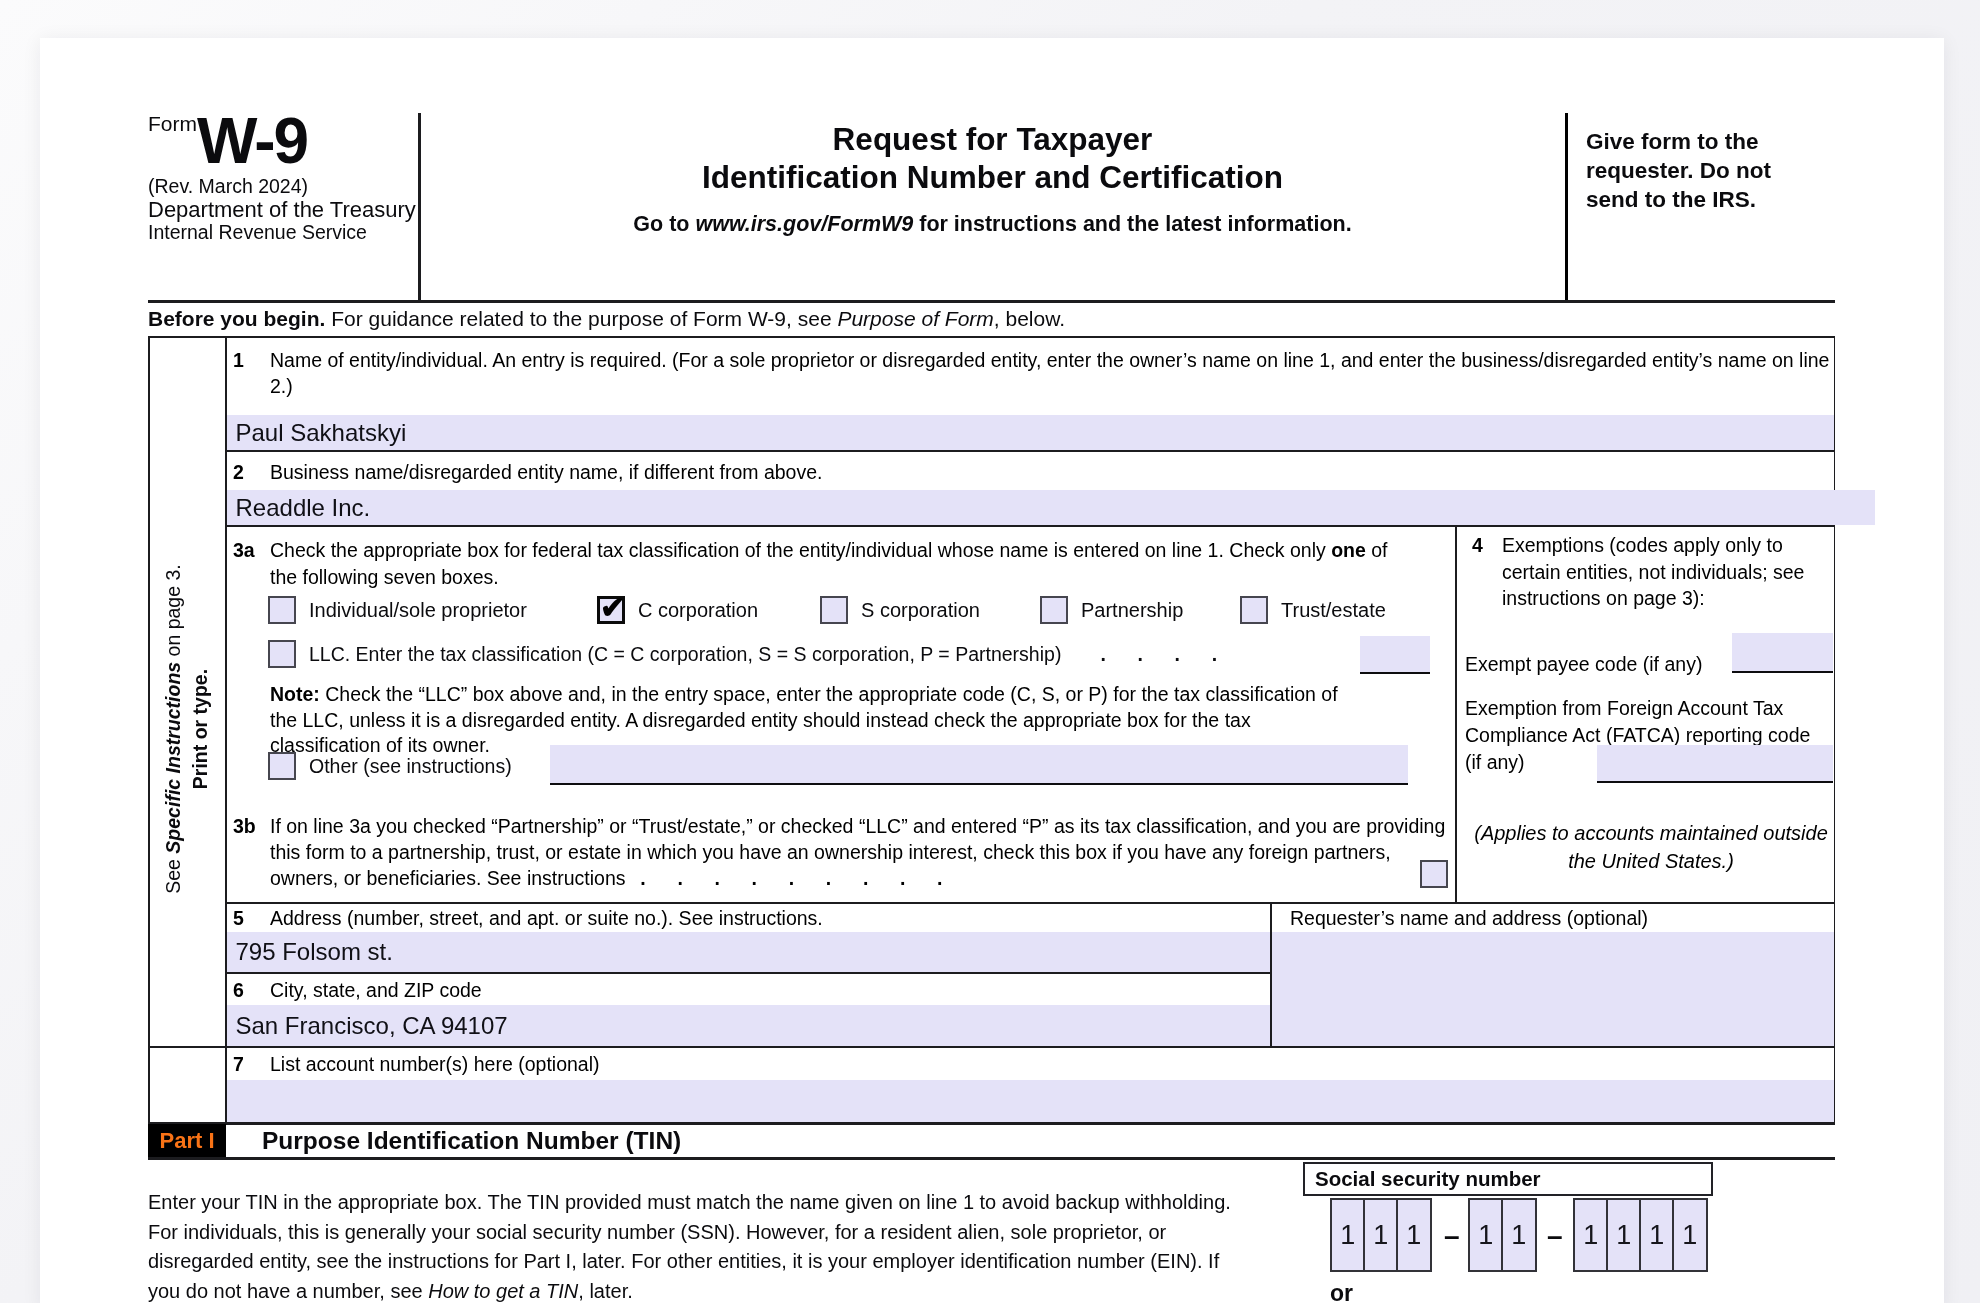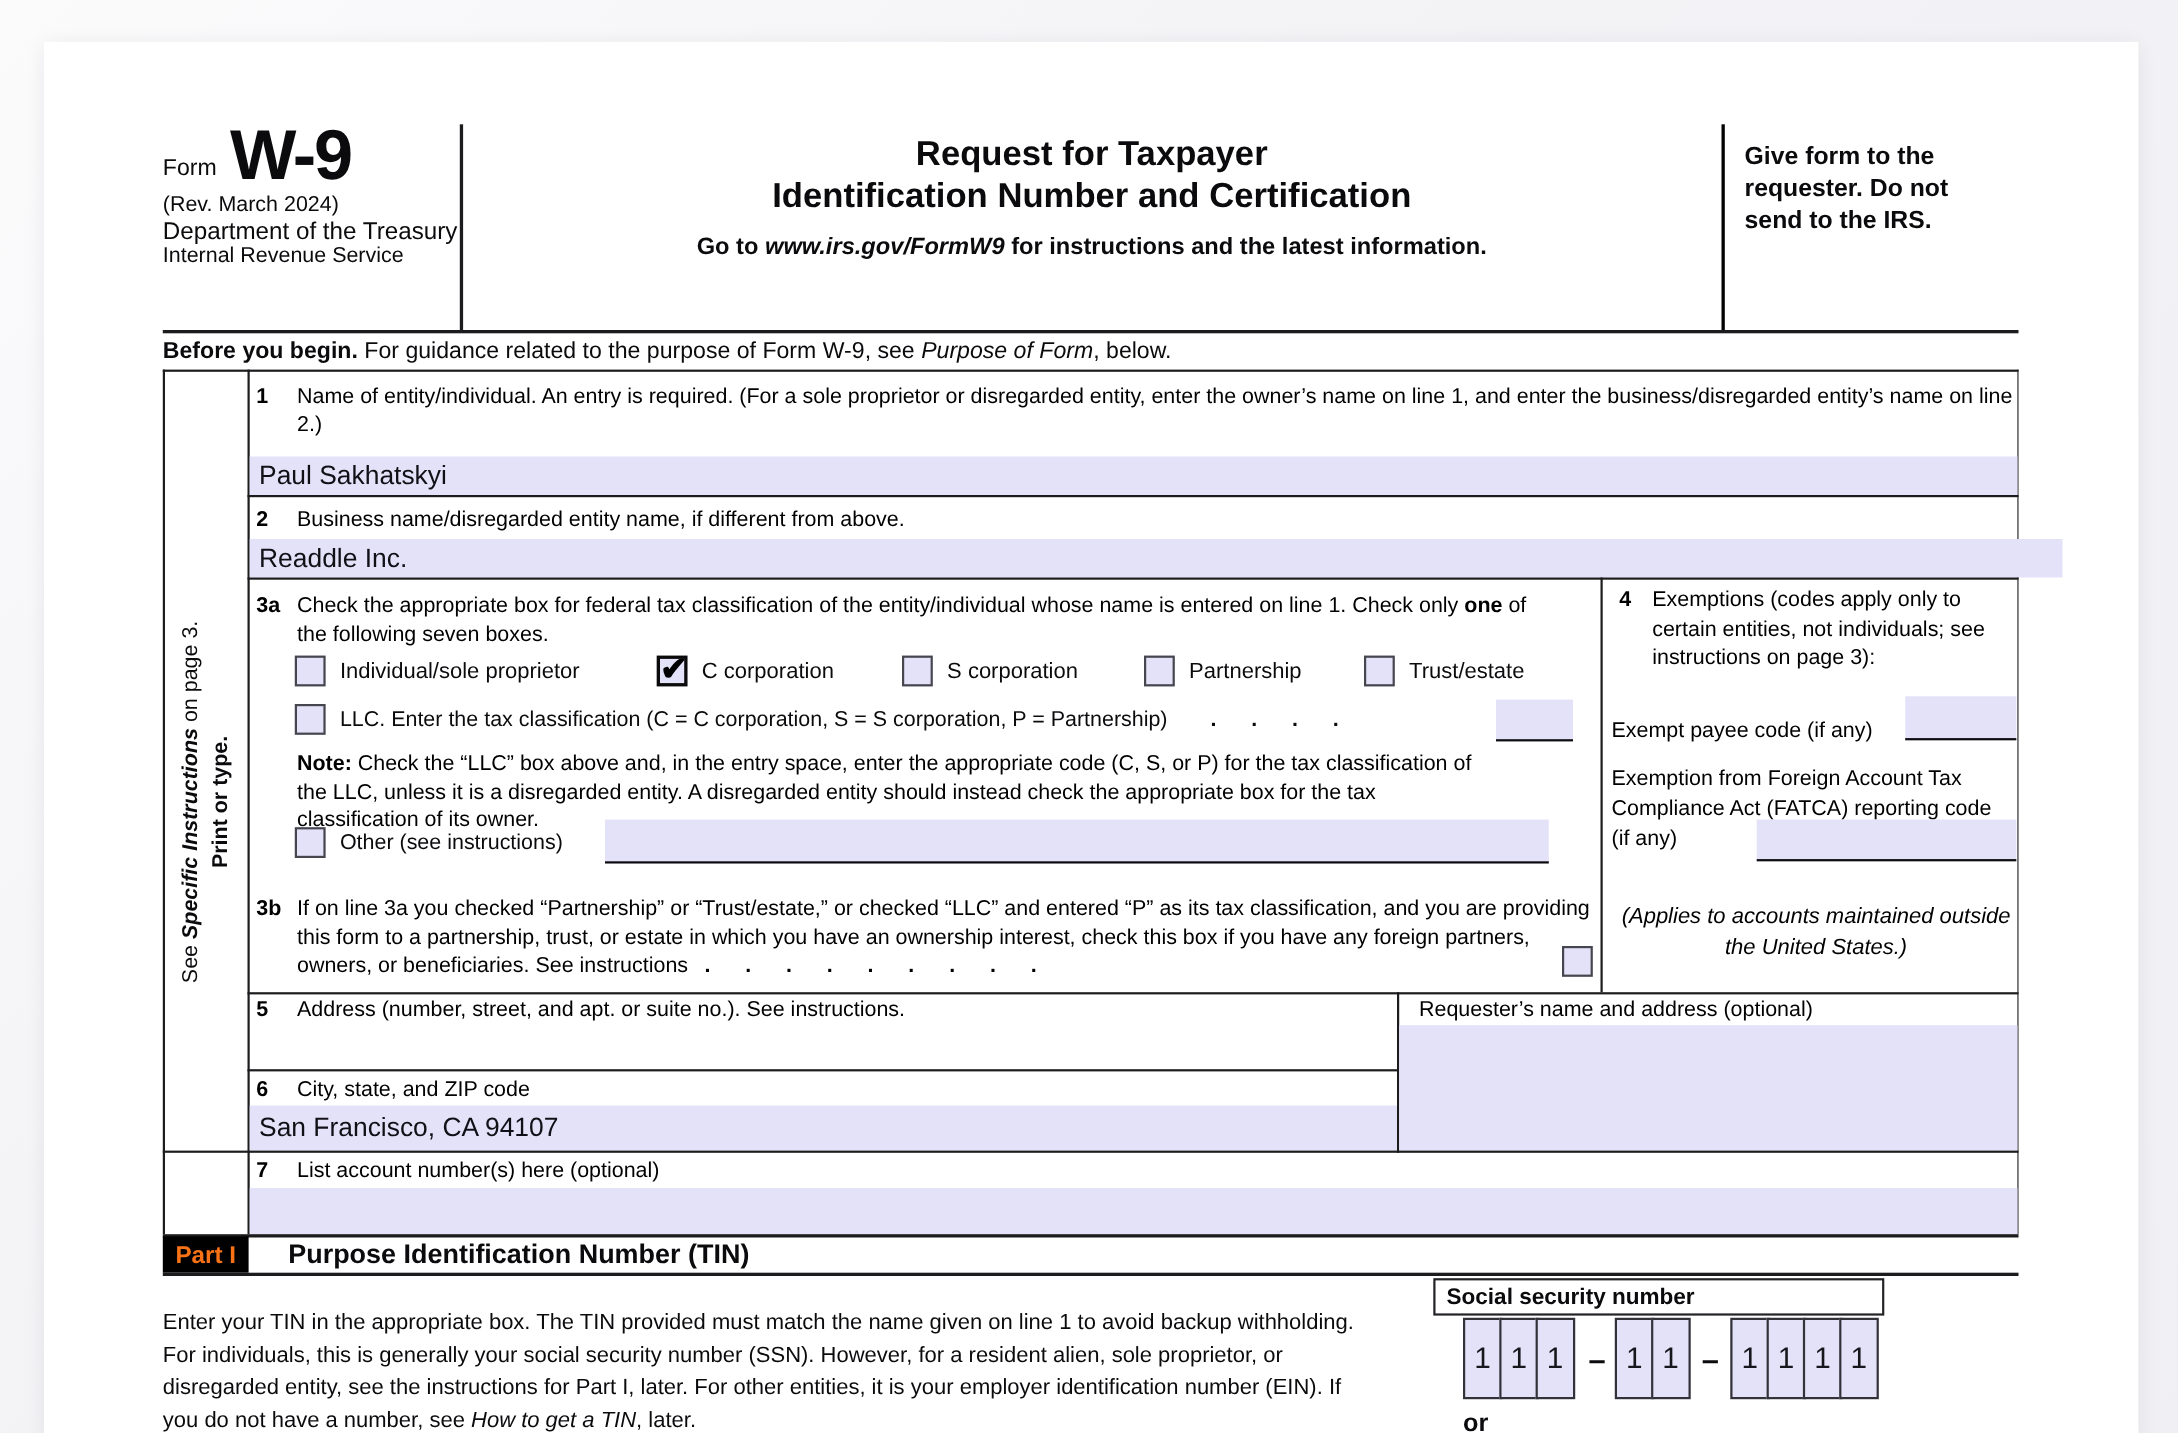--- a/index.html
+++ b/index.html
@@ -41,21 +41,21 @@
          font-weight:bold;font-size:22px}
   i.bi{font-style:italic;font-weight:bold}
 </style>
 </head>
 <body>
 
 <div id="stage">
   <div class="page">
 
     <div class="abs" style="left:108px;top:75px;width:268px;">
-      <div style="display:flex;align-items:flex-end;gap:12px;">
+      <div style="display:flex;gap:0;">
         <span style="font-size:21px;line-height:21px;padding-bottom:6px;">Form</span>
         <span style="font-size:64px;font-weight:bold;line-height:56px;letter-spacing:-2px;">W-9</span>
       </div>
       <div style="font-size:19.5px;line-height:23px;margin-top:6px;">(Rev. March 2024)</div>
       <div style="font-size:22px;line-height:23px;">Department of the Treasury</div>
       <div style="font-size:19.5px;line-height:23px;">Internal Revenue Service</div>
     </div>
 
     <div class="rule" style="left:378px;top:75px;width:2.5px;height:187px;"></div>
 
@@ -161,20 +161,21 @@
     <div class="lbl" style="left:1425px;top:613px;">Exempt payee code (if any)</div>
     <div class="fld underlined" style="left:1692px;top:595px;width:101px;height:40px;"></div>
     <div class="lbl" style="left:1425px;top:657px;width:352px;line-height:27px;">Exemption from Foreign Account Tax Compliance Act (FATCA) reporting code (if any)</div>
     <div class="fld underlined" style="left:1557px;top:707px;width:236px;height:38px;"></div>
     <div class="lbl" style="left:1425px;top:782px;width:372px;font-style:italic;text-align:center;font-size:20px;line-height:27.5px;">(Applies to accounts maintained outside the United States.)</div>
 
     <div class="lbl lblrow" style="left:193px;top:867px;width:1030px;">
       <b class="num">5</b>
       <span class="txt">Address (number, street, and apt. or suite no.). See instructions.</span>
     </div>
+    <div class="fld val" style="left:186.5px;top:894px;width:1043px;height:40px;">795 Folsom st.</div>
     <div class="rule" style="left:185px;top:934px;width:1046px;height:1.5px;"></div>
 
     <div class="rule" style="left:1230px;top:864px;width:1.5px;height:146px;"></div>
     <div class="lbl" style="left:1250px;top:867px;width:540px;">Requester’s name and address (optional)</div>
     <div class="fld" style="left:1231.5px;top:894px;width:562px;height:114px;"></div>
 
     <div class="lbl lblrow" style="left:193px;top:939px;width:1030px;">
       <b class="num">6</b>
       <span class="txt">City, state, and ZIP code</span>
     </div>

